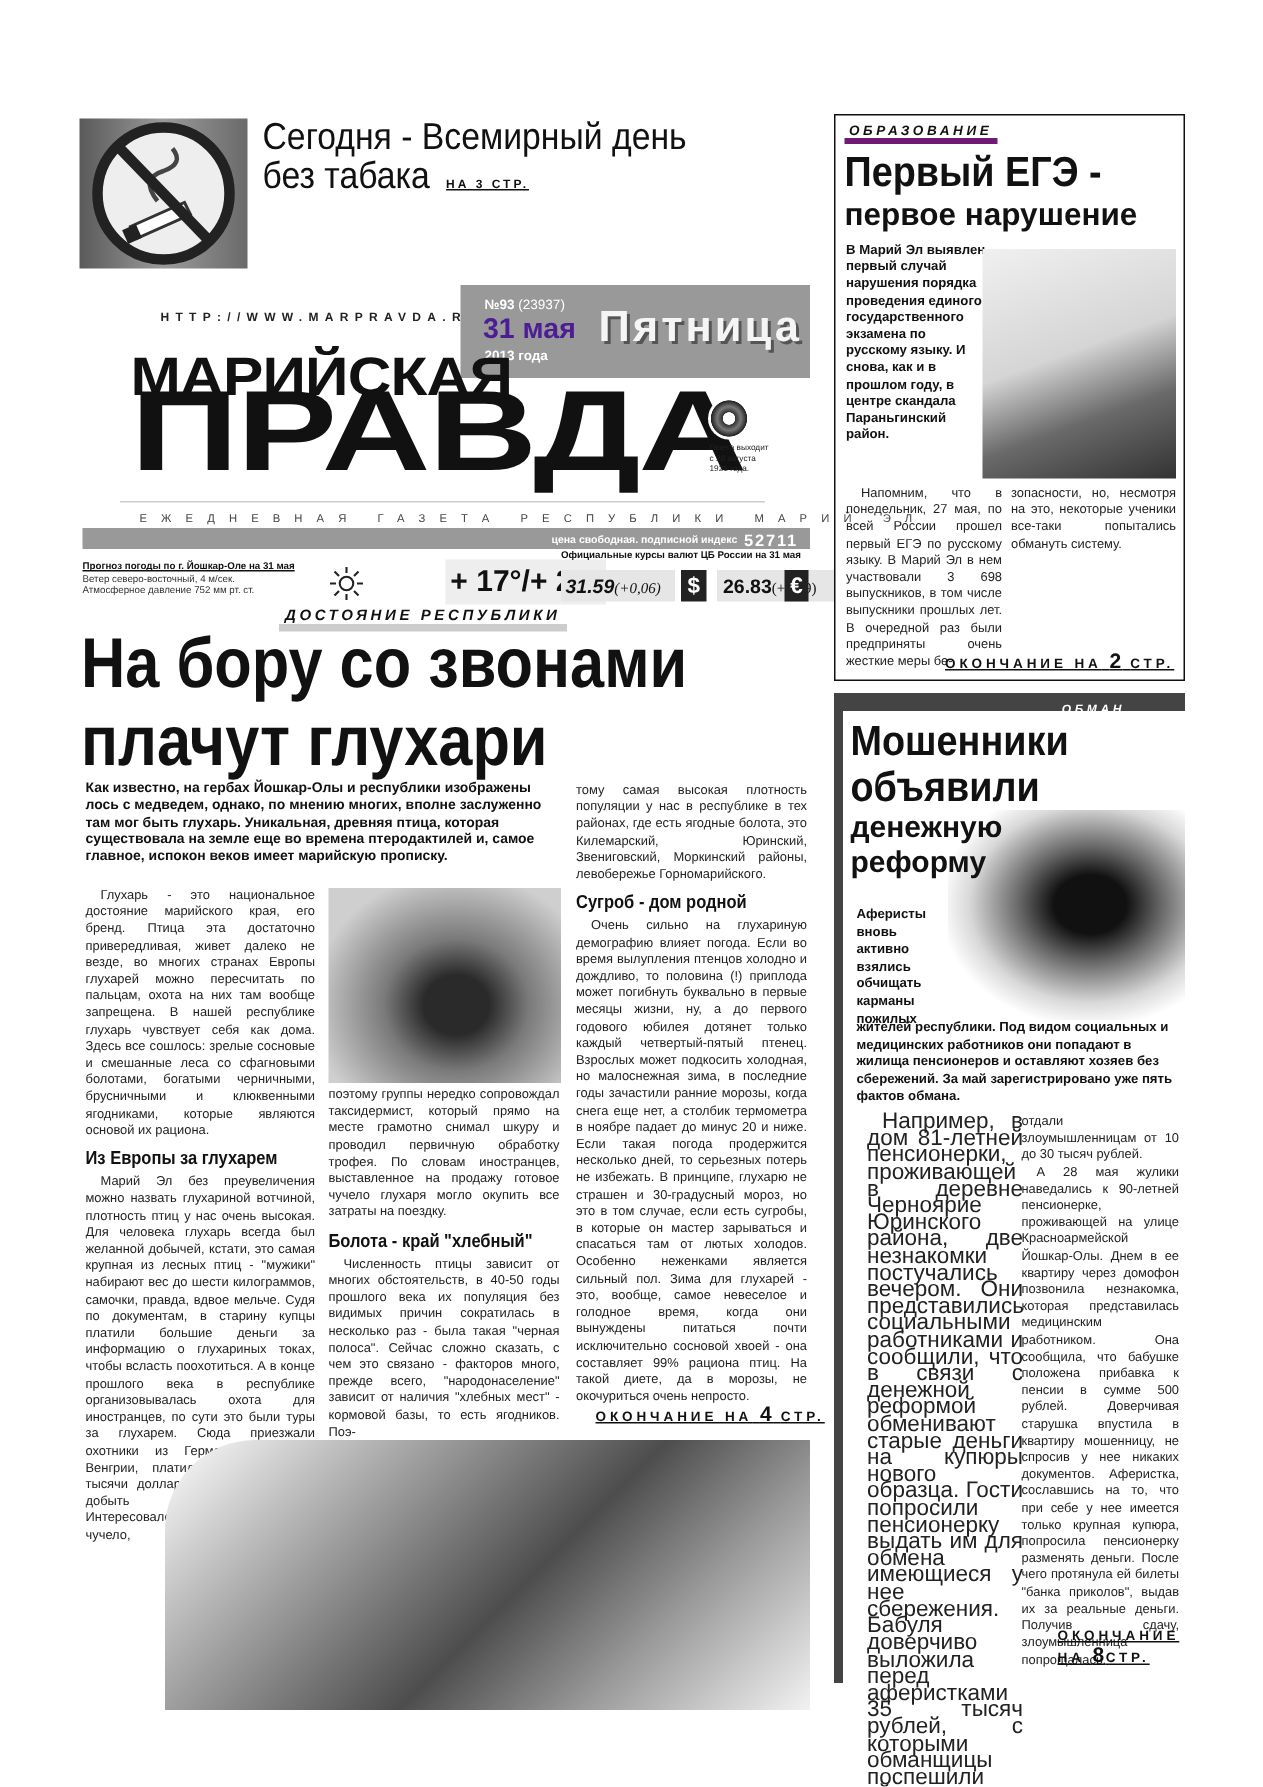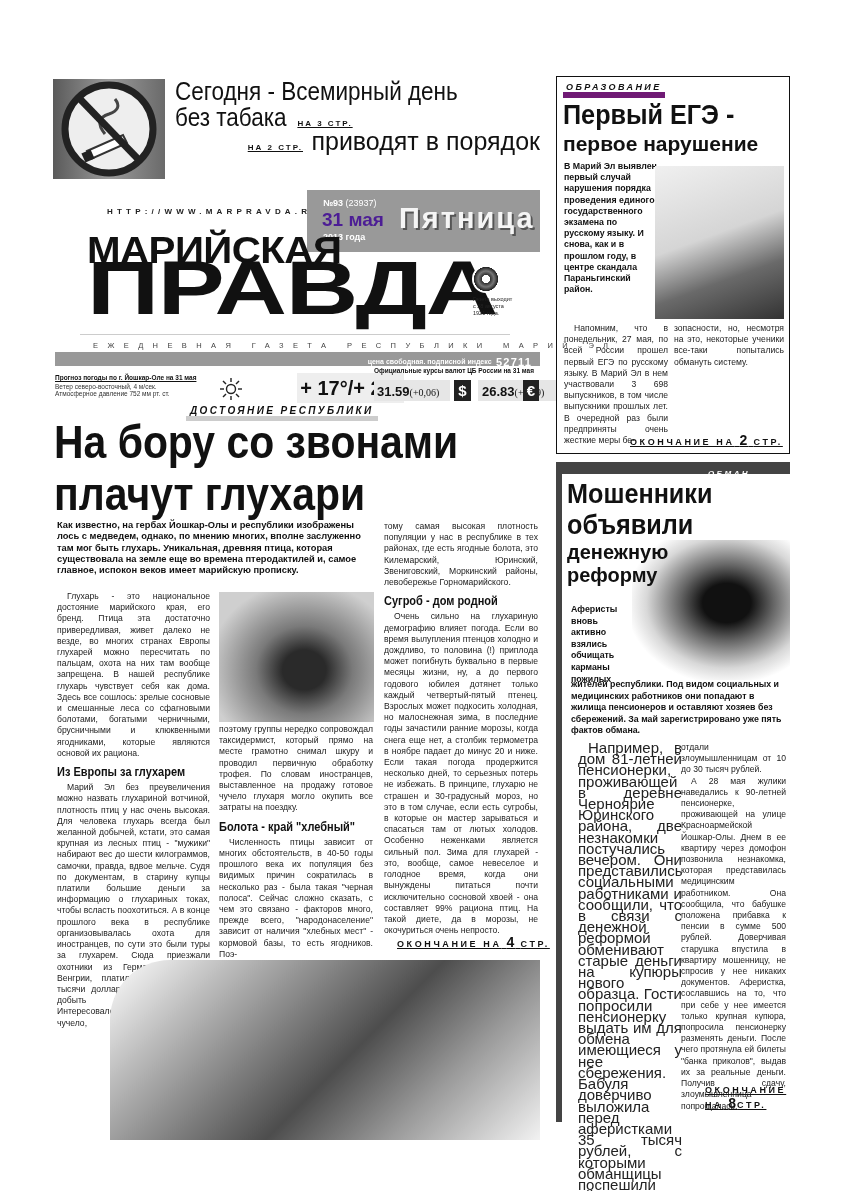--- a/index.html
+++ b/index.html
@@ -30,24 +30,20 @@
 
 <div class="abs" style="left:175px;top:78px;width:360px;">
   <div style="font-size:25px;line-height:26px;transform:scaleX(0.9);transform-origin:left;white-space:nowrap;">Сегодня - Всемирный день</div>
   <div style="white-space:nowrap;">
     <span style="font-size:25px;line-height:26px;display:inline-block;transform:scaleX(0.9);transform-origin:left;">без табака</span>
     <span style="font-size:8px;font-weight:bold;letter-spacing:2px;text-decoration:underline;margin-left:-6px;text-align:right;">НА 3 СТР.</span>
   </div>
 </div>
 
 <div class="abs" style="left:240px;top:128px;width:300px;text-align:right;">
-  <div style="white-space:nowrap;">
-    <span style="font-size:8px;font-weight:bold;letter-spacing:2px;text-decoration:underline;margin-right:4px;">НА 2 СТР.</span>
-    <span style="font-size:25px;line-height:26px;">приводят в порядок</span>
-  </div>
 </div>
 
 <div class="abs" style="left:55px;top:190px;width:485px;height:175px;">
   <div class="abs" style="left:52px;top:17px;font-size:8px;font-weight:bold;letter-spacing:4.2px;color:#222;">HTTP://WWW.MARPRAVDA.RU</div>
   <div class="abs" style="left:252px;top:0;width:233px;height:62px;background:#999;">
     <div class="abs" style="left:16px;top:8px;font-size:9px;color:#fff;">
       <span style="font-weight:bold;">№93</span>
       <span>(23937)</span>
     </div>
     <div class="abs" style="left:15px;top:19px;font-size:19px;font-weight:bold;color:#4c1d95;">31 мая</div>
@@ -84,21 +80,21 @@
       <line x1="19" y1="12" x2="23" y2="12"></line>
     <line x1="4" y1="4" x2="7" y2="7"></line>
       <line x1="17" y1="17" x2="20" y2="20"></line>
     <line x1="4" y1="20" x2="7" y2="17"></line>
       <line x1="17" y1="7" x2="20" y2="4"></line>
   </g>
 </svg>
 <div class="abs" style="left:259px;top:373px;width:107px;height:30px;background:#eee;font-size:20px;font-weight:bold;line-height:30px;text-align:center;white-space:nowrap;margin-left:38px;">+ 17°/+ 25°</div>
 
 <div class="abs" style="left:374px;top:367px;font-size:6.5px;font-weight:bold;white-space:nowrap;">Официальные курсы валют ЦБ России на 31 мая</div>
-<div class="abs" style="left:374px;top:380px;width:76px;height:21px;background:#e6e6e6;line-height:21px;padding-left:3px;white-space:nowrap;">
+<div class="abs" style="left:374px;top:380px;width:76px;height:21px;background:#e6e6e6;line-height:21px;padding-left:3px;white-space:nowrap;font-style:italic;">
   <span style="font-weight:bold;font-size:13px;">31.59</span><span style="font-size:10px;font-family:'Liberation Serif',serif;">(+0,06)</span>
 </div>
 <div class="abs" style="left:454px;top:380px;width:17px;height:21px;background:#222;color:#fff;font-weight:bold;font-size:15px;line-height:21px;text-align:center;">$</div>
 <div class="abs" style="left:459px;top:380px;width:0;"></div>
 <div class="abs" style="left:458px;top:380px;width:78px;height:21px;background:#e6e6e6;line-height:21px;padding-left:4px;margin-left:20px;white-space:nowrap;">
   <span style="font-weight:bold;font-size:13px;">26.83</span><span style="font-size:10px;font-family:'Liberation Serif',serif;">(+0,39)</span>
 </div>
 <div class="abs" style="left:523px;top:380px;width:16px;height:21px;background:#222;color:#fff;font-weight:bold;font-size:15px;line-height:21px;text-align:center;">€</div>
 
 <div class="abs rubric" style="left:186px;top:406px;padding:0 4px;border-bottom:5px solid #ccc;line-height:10px;">ДОСТОЯНИЕ РЕСПУБЛИКИ</div>
@@ -129,21 +125,21 @@
 </div>
 <div class="abs cont" style="left:397px;top:934px;">
   <span>ОКОНЧАНИЕ НА</span>
   <b>4</b>
   <span>СТР.</span>
 </div>
 
 <div class="abs photo" style="left:110px;top:960px;width:430px;height:180px;background:linear-gradient(135deg,#fff 0%,#bdbdbd 20%,#4d4d4d 55%,#9a9a9a 75%,#f2f2f2 100%);border-radius:60px 0 0 0;"></div>
 
 <div class="abs" style="left:556px;top:76px;width:234px;height:378px;border:1.5px solid #111;"></div>
-<div class="abs rubric" style="left:563px;top:82px;padding:0 3px;border-bottom:6px solid #701a75;line-height:10px;font-size:9px;">ОБРАЗОВАНИЕ</div>
+<div class="abs rubric" style="left:563px;top:82px;padding:0 3px;border-bottom:4px solid #701a75;line-height:10px;font-size:9px;">ОБРАЗОВАНИЕ</div>
 <div class="abs" style="left:563px;top:99px;font-size:28px;font-weight:900;transform:scaleX(0.9);transform-origin:left;white-space:nowrap;">Первый ЕГЭ -</div>
 <div class="abs" style="left:563px;top:132px;font-size:21px;font-weight:900;white-space:nowrap;">первое нарушение</div>
 <div class="abs" style="left:564px;top:161px;width:96px;font-size:8.8px;line-height:11.2px;font-weight:bold;">В Марий Эл выявлен первый случай нарушения порядка проведения единого государственного экзамена по русскому языку. И снова, как и в прошлом году, в центре скандала Параньгинский район.</div>
 <div class="abs photo" style="left:655px;top:166px;width:129px;height:153px;background:linear-gradient(160deg,#f0f0f0 0%,#d5d5d5 45%,#6a6a6a 70%,#333 100%);"></div>
 <div class="abs txt" style="left:564px;top:323px;width:104px;font-size:8.6px;">
   <p>Напомним, что в понедельник, 27 мая, по всей России прошел первый ЕГЭ по русскому языку. В Марий Эл в нем участвовали 3 698 выпускников, в том числе выпускники прошлых лет. В очередной раз были предприняты очень жесткие меры бе-</p>
 </div>
 <div class="abs txt" style="left:674px;top:323px;width:110px;font-size:8.6px;">
   <p style="text-indent:0;">зопасности, но, несмотря на это, некоторые ученики все-таки попытались обмануть систему.</p>
 </div>

